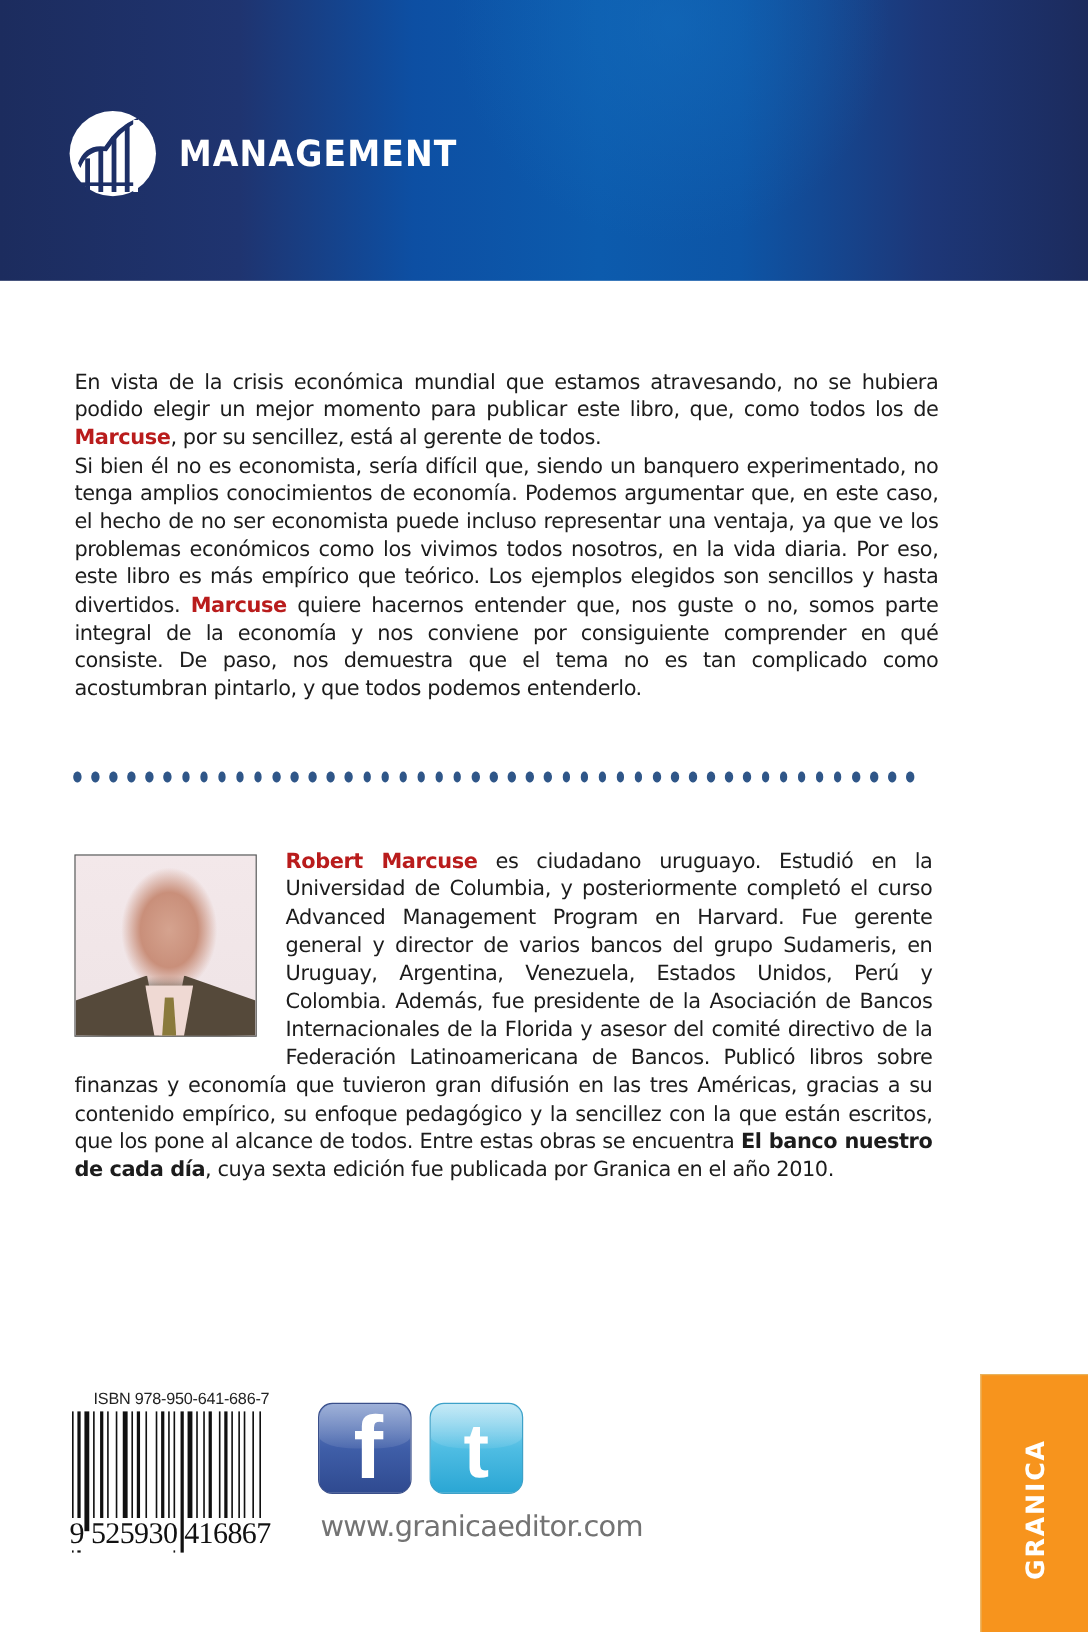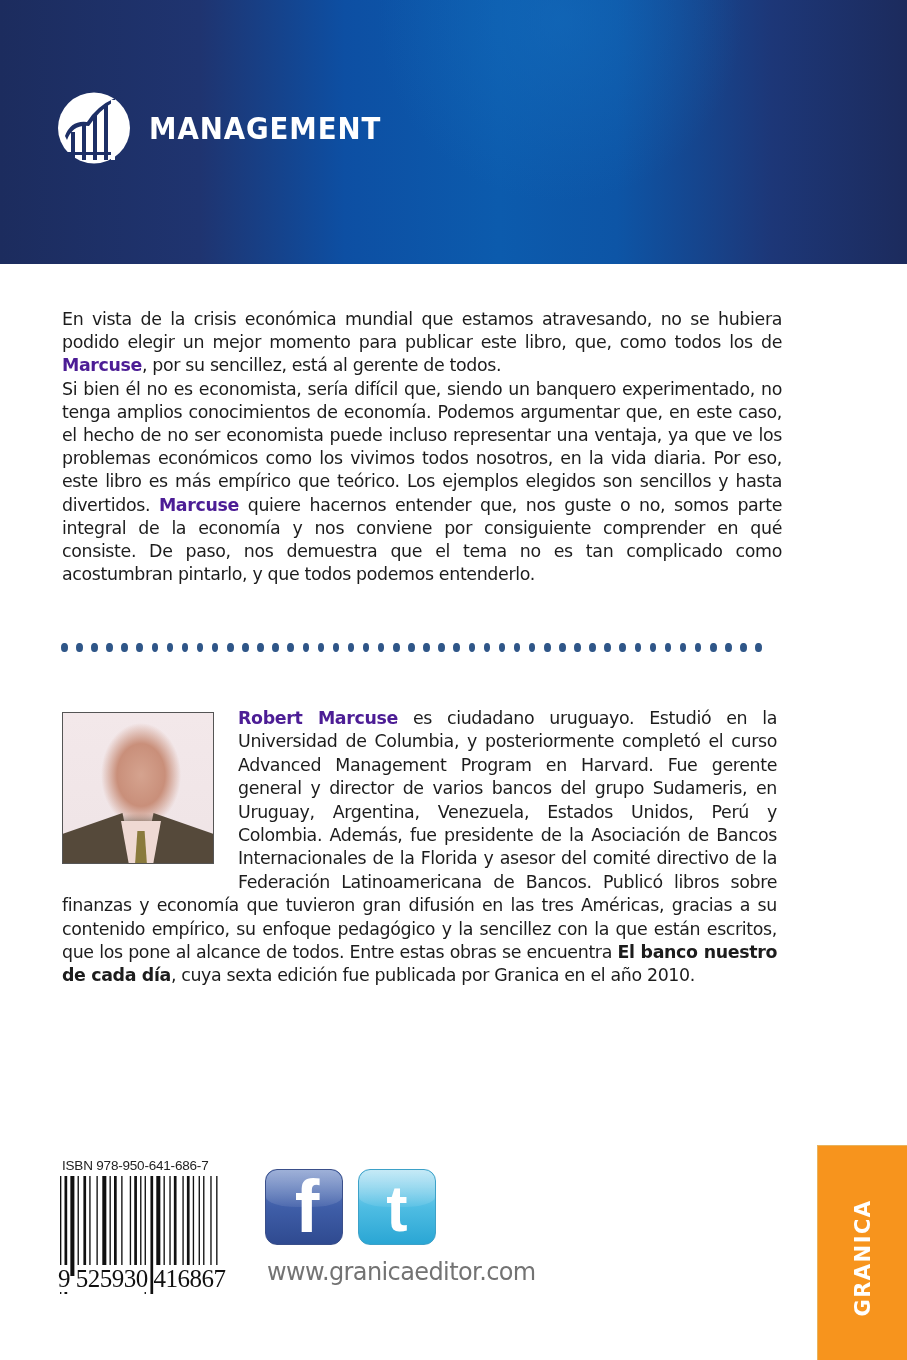--- a/index.html
+++ b/index.html
@@ -1,20 +1,20 @@
 <!DOCTYPE html>
 <html><head>
   <meta charset="utf-8">
   <style>
     * { margin: 0; padding: 0; box-sizing: border-box; }
     html, body { width: 907px; height: 1360px; background: #ffffff; overflow: hidden; }
     body { position: relative; font-family: "DejaVu Sans", sans-serif; color: #1e1e1e; }
 
     .header {
-      position: absolute; left: 0; top: 0; width: 907px; height: 264px;
+      position: absolute; left: 0; top: 0; width: 907px; height: 234px;
       background:
         radial-gradient(ellipse 260px 260px at 560px 20px, rgba(20,110,190,0.55), rgba(20,110,190,0) 70%),
         linear-gradient(90deg, #1c2c5e 0%, #1f3470 22%, #0d4fa3 38%, #0c5bad 55%, #0d55a6 68%, #1d3778 85%, #1c2b5d 100%);
     }
     .brand {
       position: absolute; left: 57px; top: 92px; height: 72px;
       display: flex; align-items: center;
     }
     .brand-logo { width: 74px; height: 72px; }
     .brand-name {
@@ -23,21 +23,21 @@
       transform: scaleX(0.92); transform-origin: left center;
     }
 
     .description {
       position: absolute; left: 62px; top: 308px; width: 720px;
       font-size: 17.4px; line-height: 23.2px; color: #1c1c1c;
       font-family: "DejaVu Sans", sans-serif;
       letter-spacing: -0.35px;
     }
     .description p { text-align: justify; text-align-last: left; }
-    .hl { color: #4c1d95; font-weight: bold; }
+    .hl { color: #b91c1c; font-weight: bold; }
 
     .dots {
       position: absolute; left: 61px; top: 643px; width: 720px; height: 12px;
       display: flex; gap: 0;
     }
     .dot {
       width: 6.5px; height: 9px; border-radius: 50%; background: #2f5688;
       margin-right: 8.6px; flex: none;
     }
 
@@ -72,21 +72,21 @@
       font-size: 17.4px; line-height: 23.4px; color: #1c1c1c;
       letter-spacing: -0.35px;
     }
     .bio-float { float: left; width: 176px; height: 176px; }
     .bio p { text-align: justify; text-align-last: left; }
     .bio .bold { font-weight: bold; }
 
     .isbn-block { position: absolute; left: 58px; top: 1158px; width: 170px; }
     .isbn-text {
       font-family: "Liberation Sans", sans-serif; font-size: 13.5px; color: #222;
-      letter-spacing: -0.2px; margin-left: 4px;
+      letter-spacing: -0.2px; margin-left: 20px;
     }
     .barcode { position: absolute; left: 0; top: 18px; width: 160px; height: 118px; }
     .barcode-digits {
       position: absolute; left: 0; top: 108px; width: 170px;
       font-family: "Liberation Serif", serif; font-size: 25px; color: #111;
       letter-spacing: -0.5px; line-height: 26px;
     }
     .barcode-digits span { background: #fff; }
 
     .social { position: absolute; left: 265px; top: 1169px; display: flex; gap: 15px; }

